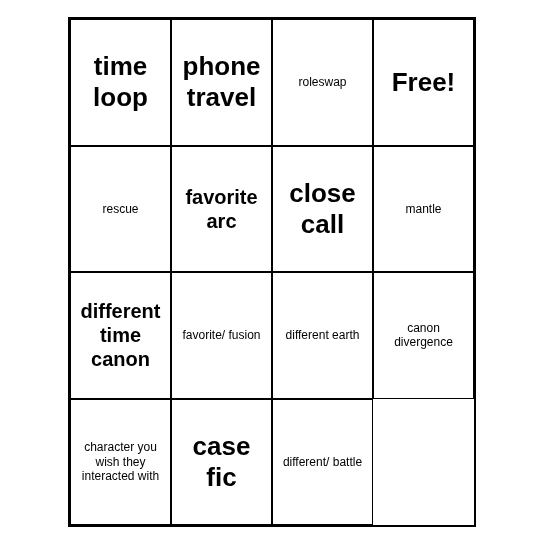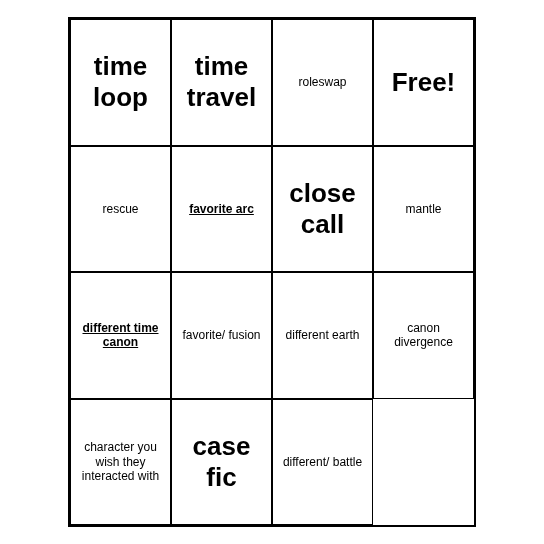--- a/index.html
+++ b/index.html
@@ -39,42 +39,41 @@
     .bingo-cell span {
       line-height: 1.2;
     }
 
     .large-text {
       font-size: 26px;
       font-weight: bold;
     }
 
     .medium-text {
-      font-size: 12px;
+      font-size: 20px;
       font-weight: bold;
-      text-decoration: underline;
     }
 
     .small-text {
       font-size: 12px;
     }
 
     .xsmall-text {
       font-size: 12px;
     }
   </style>
 </head>
 <body>
 
 <div class="bingo-board">
 <div class="bingo-cell">
       <span class="large-text">time loop</span>
     </div>
     <div class="bingo-cell">
-      <span class="large-text">time travel</span>
+      <span class="large-text">phone travel</span>
     </div>
     <div class="bingo-cell">
       <span class="small-text">roleswap</span>
     </div>
     <div class="bingo-cell">
       <span class="large-text">Free!</span>
     </div>
     <div class="bingo-cell">
       <span class="small-text">rescue</span>
     </div>

